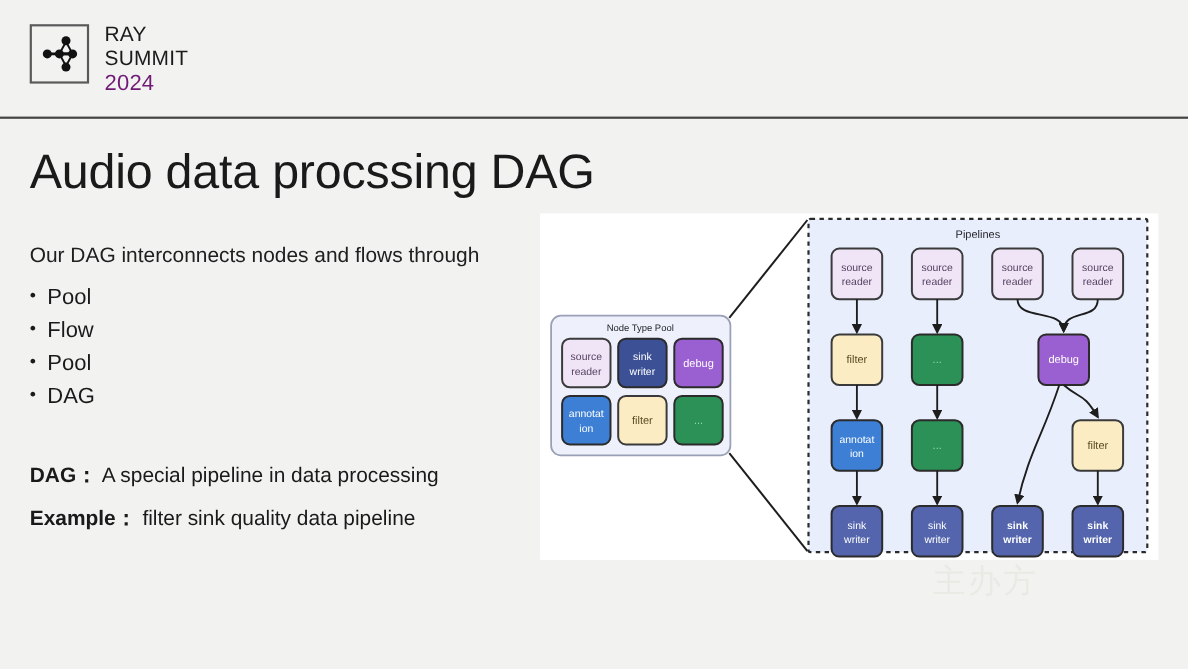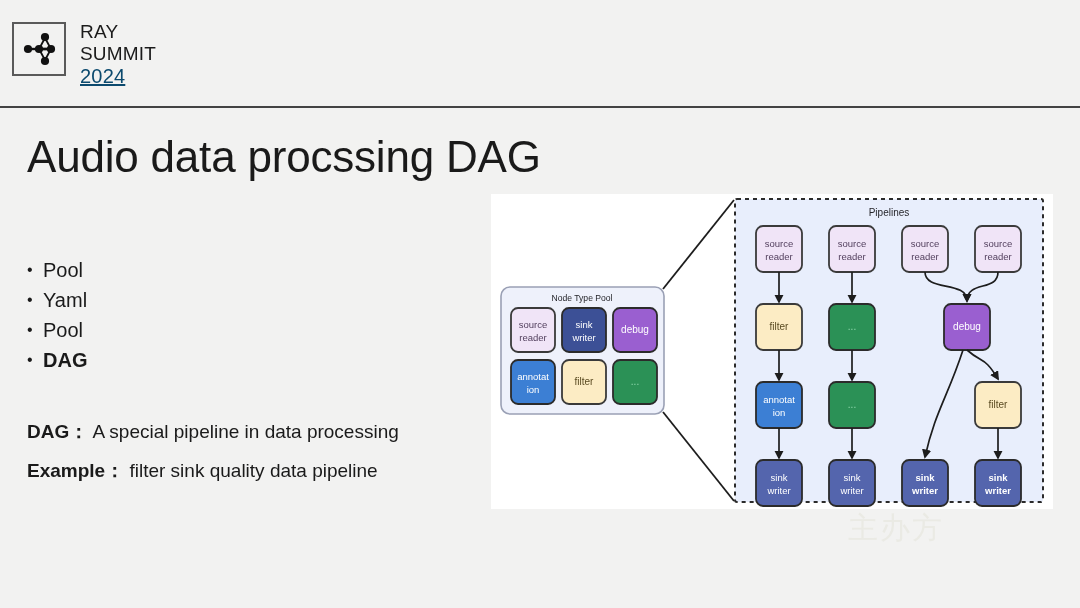--- a/index.html
+++ b/index.html
@@ -16,21 +16,21 @@
   }
 
   
   #header {
     position: absolute; left: 0; top: 0;
     width: 1080px; height: 108px;
     border-bottom: 2px solid #434343;
     box-sizing: border-box;
   }
   #logo-lockup {
-    position: absolute; left: 12px; top: 22px;
+    position: absolute; left: 27px; top: 22px;
     display: flex; align-items: flex-start; gap: 14px; justify-content: flex-end;
   }
   #logo-mark {
     width: 54px; height: 54px;
     border: 2px solid #5a5a5a;
     background: #f2f2f1;
     box-sizing: border-box;
   }
   #logo-words {
     display: flex; flex-direction: column;
@@ -60,21 +60,21 @@
   }
   #bullets li {
     font-size: 20px; color: #1a1a1a;
     height: 30px; line-height: 30px;
     display: flex; align-items: center;
   }
   #bullets li .dot {
     width: 16px; display: inline-block; text-align: left;
     font-size: 16px;
   }
-  #bullets li.strong .bl { font-weight: bold; }
+  #bullets li.strong .bl { font-weight: normal; }
   .defline {
     position: absolute; left: 27px;
     font-size: 19px; color: #1a1a1a; white-space: nowrap;
   }
   .defline .term { font-weight: bold; }
   #def-dag { top: 404px; margin-top: 15px; }
   #def-example { top: 458px; }
 
   
   #diagram {
@@ -113,36 +113,37 @@
           <circle cx="14" cy="25" r="4.1" fill="#111"></circle>
           <circle cx="25" cy="25" r="4.1" fill="#111"></circle>
           <circle cx="37" cy="25" r="4.1" fill="#111"></circle>
           <circle cx="31" cy="13" r="4.1" fill="#111"></circle>
           <circle cx="31" cy="37" r="4.1" fill="#111"></circle>
         </svg>
       </div>
       <div id="logo-words">
         <span class="lw">RAY</span>
         <span class="lw">SUMMIT</span>
-        <span class="yr" id="logo-year" style="color: #0c4a6e; text-decoration: underline;">2024</span>
+        <span class="yr" id="logo-year" style="color: #701a75;">2024</span>
       </div>
     </div>
   </div>
 
   <div id="page-title">Audio data procssing DAG</div>
 
+  <div id="intro-line">Our DAG interconnects nodes and flows through</div>
 
   <ul id="bullets">
     <li>
       <span class="dot">•</span>
       <span class="bl">Pool</span>
     </li>
     <li>
       <span class="dot">•</span>
-      <span class="bl">Yaml</span>
+      <span class="bl">Flow</span>
     </li>
     <li>
       <span class="dot">•</span>
       <span class="bl">Pool</span>
     </li>
     <li class="strong">
       <span class="dot">•</span>
       <span class="bl">DAG</span>
     </li>
   </ul>

